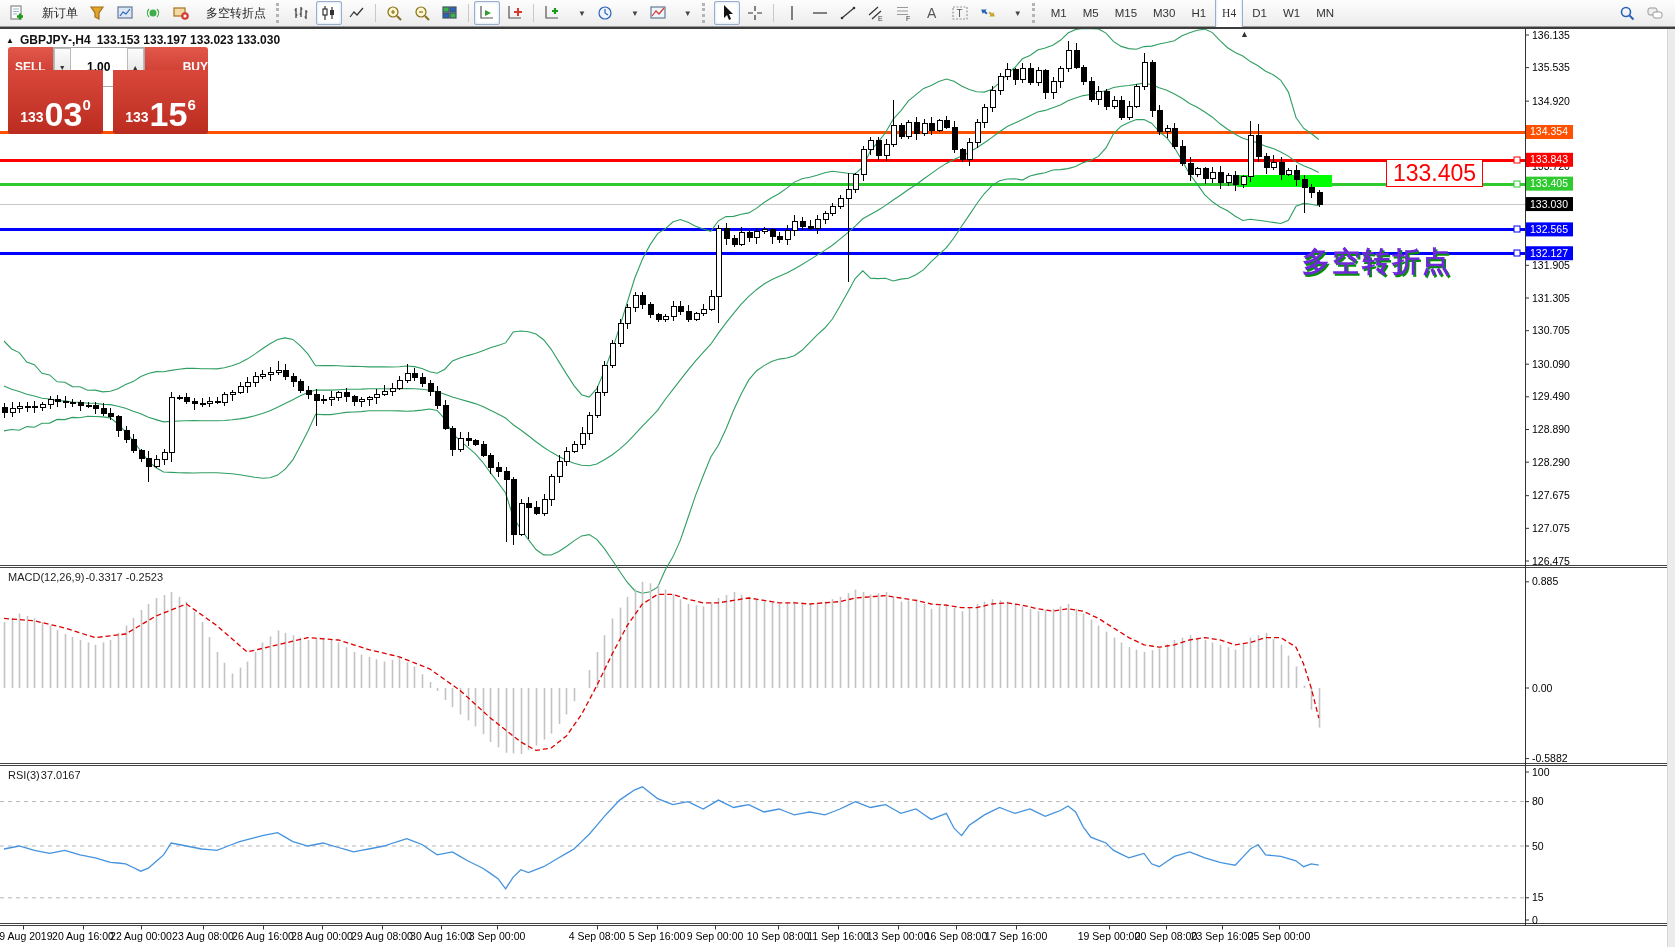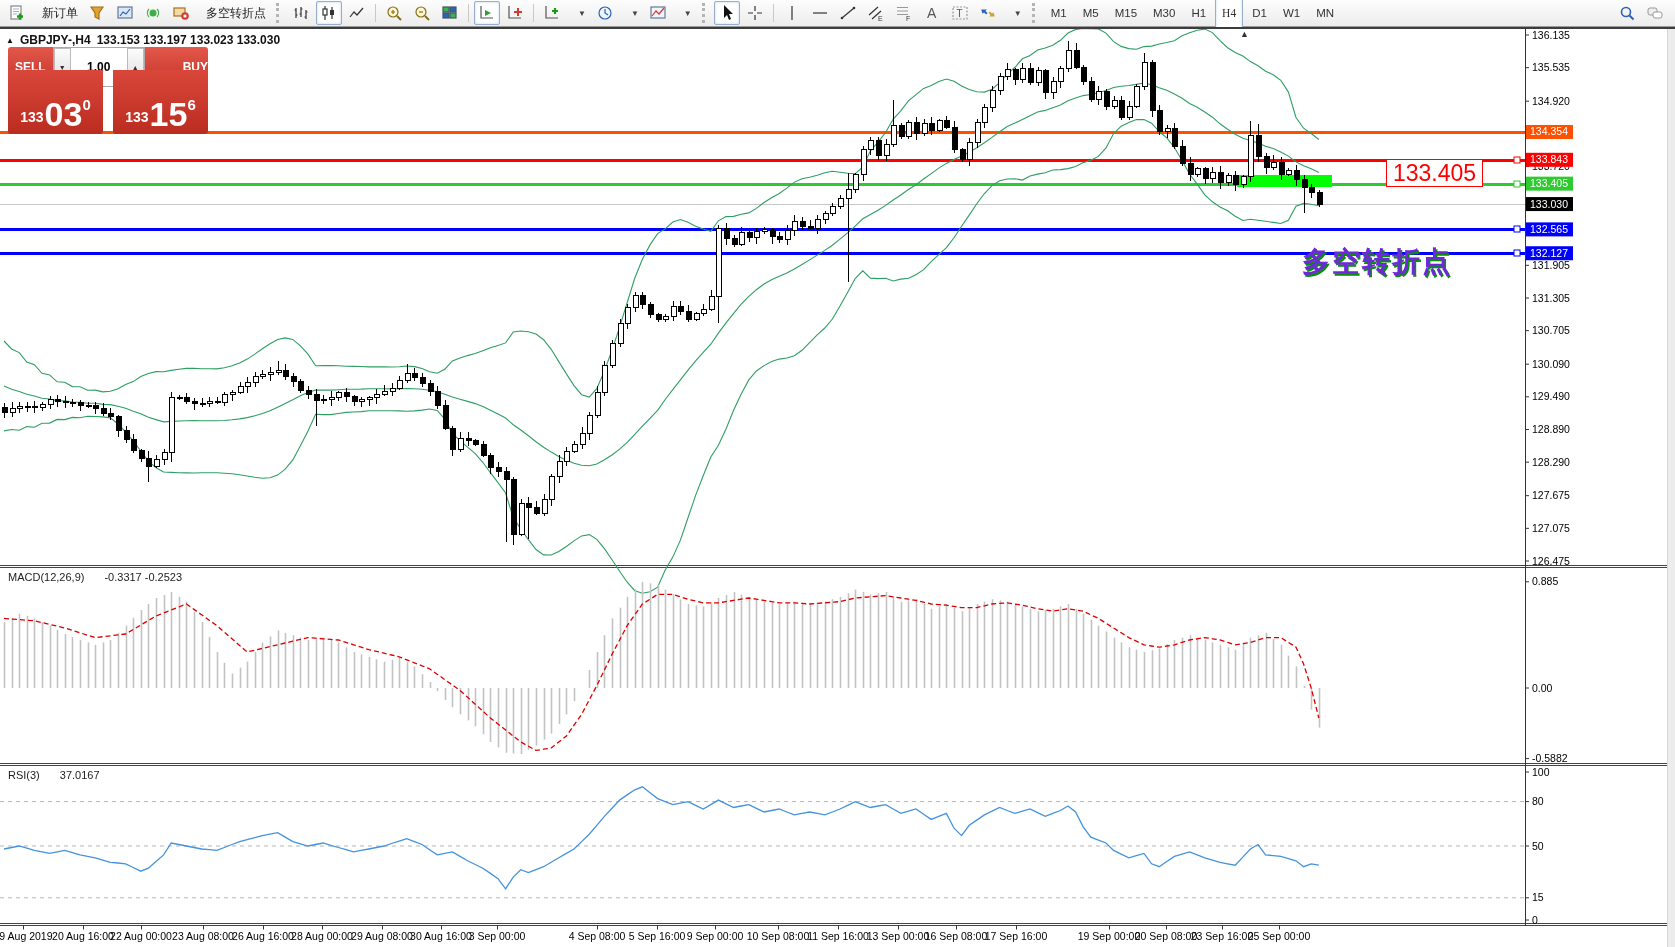--- a/index.html
+++ b/index.html
@@ -41,21 +41,21 @@
   .tp-price .big{font-size:34px;line-height:30px;margin-top:41px;}
   .tp-price .sup{font-size:15px;margin-bottom:16px;}
   
   #price-box{position:absolute;left:1386px;top:130px;width:95px;height:26px;background:#fff;border:1px solid #fd0000;
     color:#fd0000;font-size:23px;text-align:center;line-height:26px;}
   #cn-note{position:absolute;left:1302px;top:214px;font-size:28px;font-weight:bold;color:#6d28d9;text-shadow:1.5px 1.5px 0 #069006;letter-spacing:2px;}
   #scroll-marker{position:absolute;left:1240px;top:0px;font-size:9px;color:#333;}
   .ind-label{position:absolute;left:8px;font-size:11px;color:#1c1c1c;}
   #macd-label{top:542px;}
   #rsi-label{top:740px;}
-  .ind-label span{margin-right:20px;}
+  .ind-label span{margin-right:1px;}
 </style>
 </head>
 <body>
 
 <div id="toolbar">
     <div class="tb-btn">
       <span>
         <svg width="18" height="18" viewBox="0 0 18 18" fill="none" stroke-width="1.2">
           <rect x="3" y="2" width="10" height="13" fill="#fff" stroke="#888"></rect>
           <path d="M5 5h6M5 7.5h6M5 10h4" stroke="#9ab4d0"></path>

